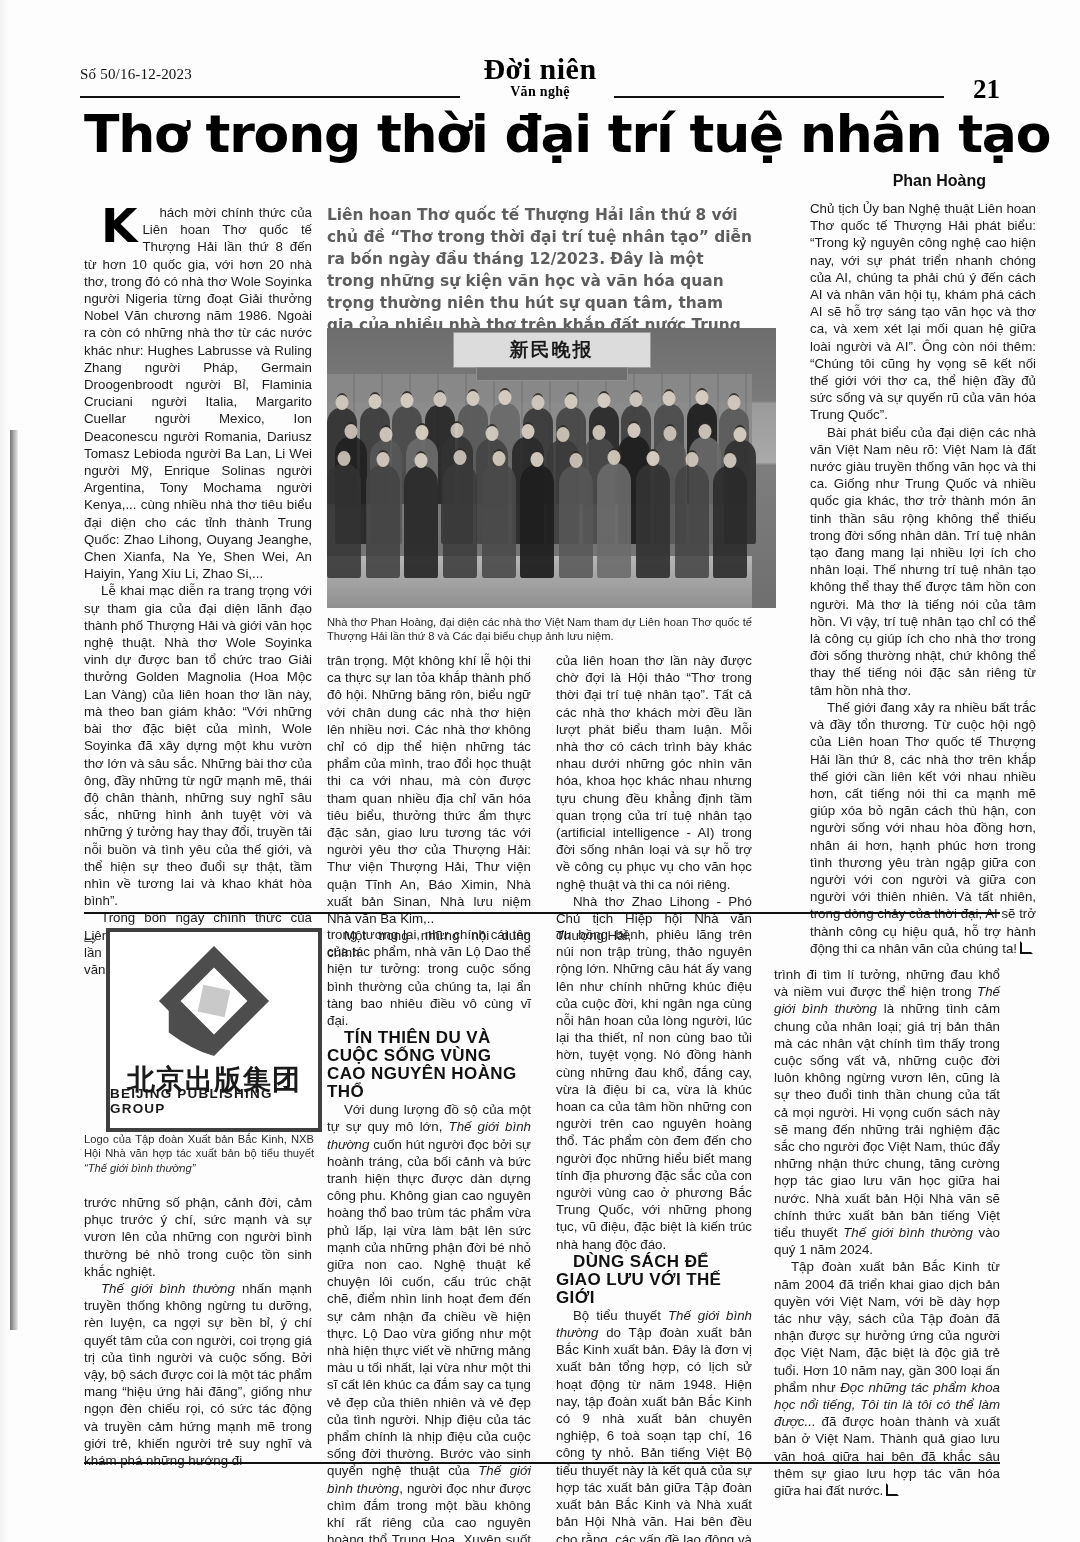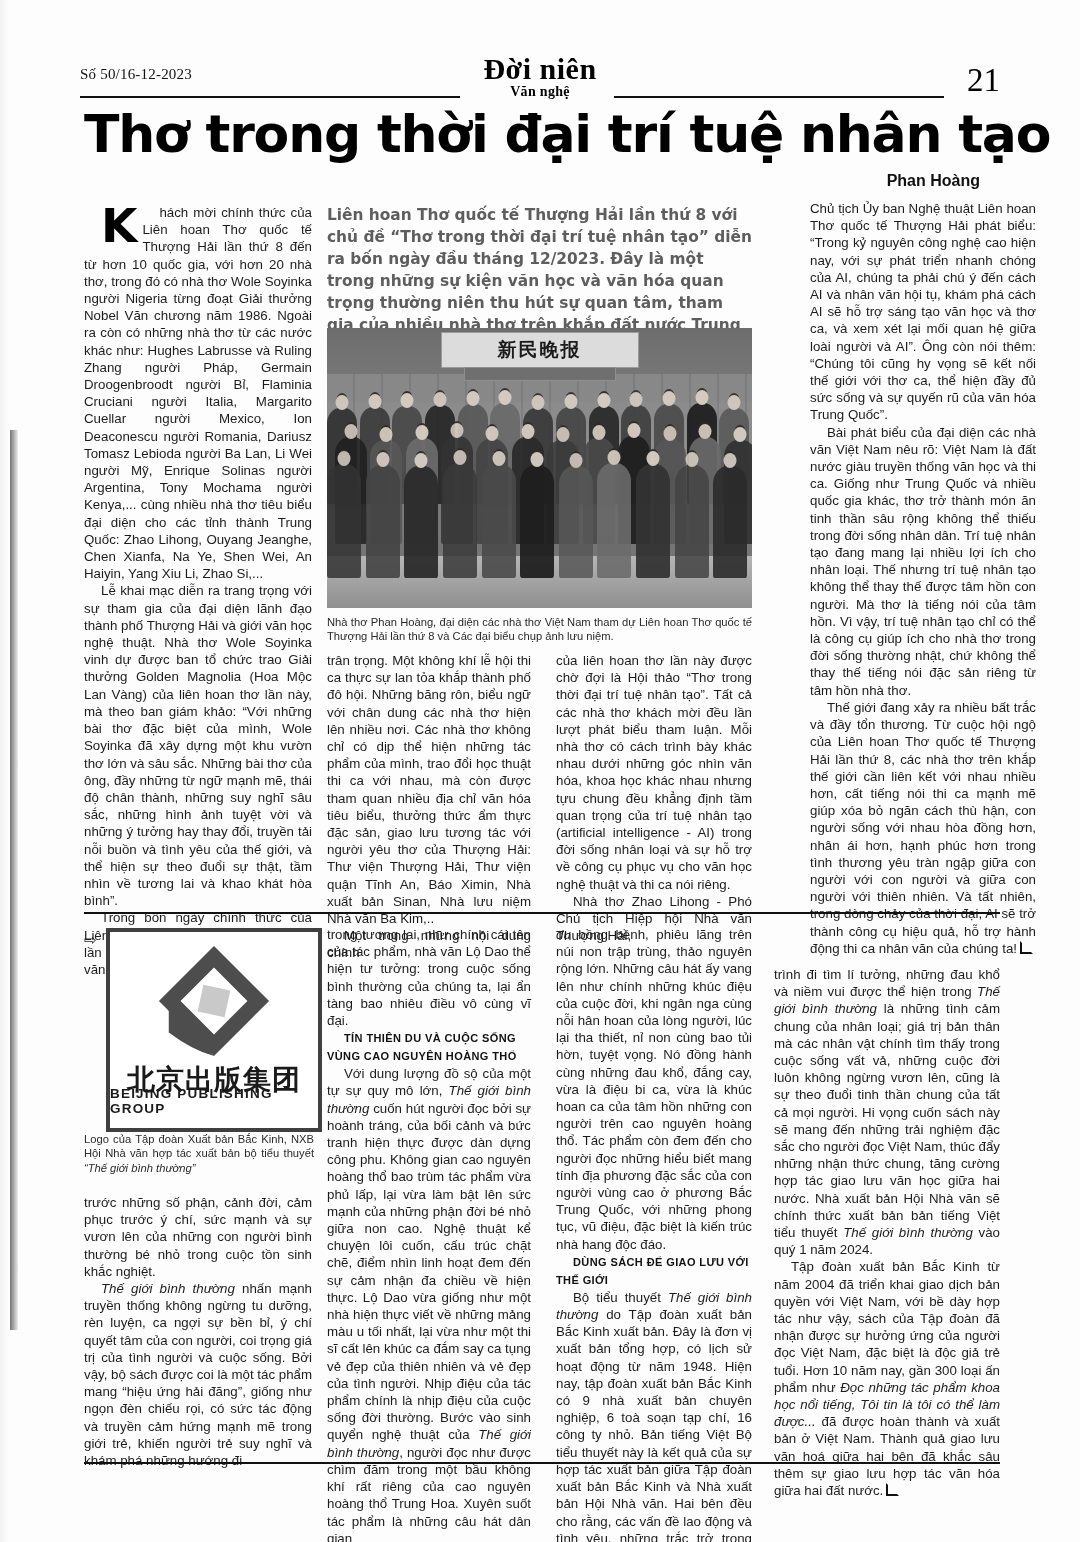--- a/index.html
+++ b/index.html
@@ -82,43 +82,43 @@
     font-family: "Liberation Serif", serif;
     font-weight: bold;
     font-size: 14px;
     letter-spacing: .3px;
     color: #000;
     display: block;
     margin-top: 1px;
   }
   .page-number {
     position: absolute;
-    right: 0; top: 4px;
+    right: 0; top: 16px;
     font-family: "Liberation Serif", serif;
-    font-weight: normal;
-    font-size: 33px;
+    font-weight: bold;
+    font-size: 27px;
     color: #000;
   }
 
   
   .headline {
     position: absolute;
     left: 84px; top: 108px;
     width: 916px;
     font-family: "DejaVu Sans", sans-serif;
     font-weight: bold;
     font-size: 52px;
     line-height: 1.0;
     letter-spacing: -1.2px;
     color: #000;
     white-space: nowrap;
   }
   .byline {
     position: absolute;
-    right: 100px; top: 172px;
+    right: 94px; top: 172px;
     font-family: "Liberation Sans", sans-serif;
     font-weight: bold;
     font-size: 16px;
     color: #111;
   }
 
   
   .article1 {
     position: absolute;
     left: 84px; top: 200px;
@@ -174,20 +174,21 @@
     position: absolute;
     left: 243px; top: 128px;
     width: 425px;
   }
   .photo {
     position: relative;
     width: 425px;
     height: 280px;
     overflow: hidden;
     background: #8d8d8d;
+    padding-left: 24px;
   }
   .ph-wall {
     position: absolute; inset: 0;
     background:
       linear-gradient(180deg, #6d6d6d 0%, #7b7b7b 26%, #9b9b9b 27%, #a9a9a9 48%, #7e7e7e 49%, #6f6f6f 100%);
   }
   .ph-banner {
     position: absolute;
     left: 50%; transform: translateX(-50%);
     top: 4px;
@@ -337,21 +338,21 @@
   .logo-note i { font-style: italic; }
 
   #a2c1 { left: 0; top: 268px; width: 228px; }
   #a2c2 { left: 243px; top: 0px; width: 204px; }
   #a2c3 { left: 472px; top: 0px; width: 196px; }
   #a2c4 { left: 690px; top: 0px; width: 226px; margin-top: 40px; }
 
   .subhead {
     font-family: "Liberation Sans", sans-serif;
     font-weight: bold;
-    font-size: 11px;
+    font-size: 17px;
     line-height: 18px;
     letter-spacing: .4px;
     color: #111;
     margin: 3px 0 1px 0;
     text-indent: 0;
     text-align: left;
   }
   .end-mark {
     display: inline-block;
     width: 9px; height: 9px;

